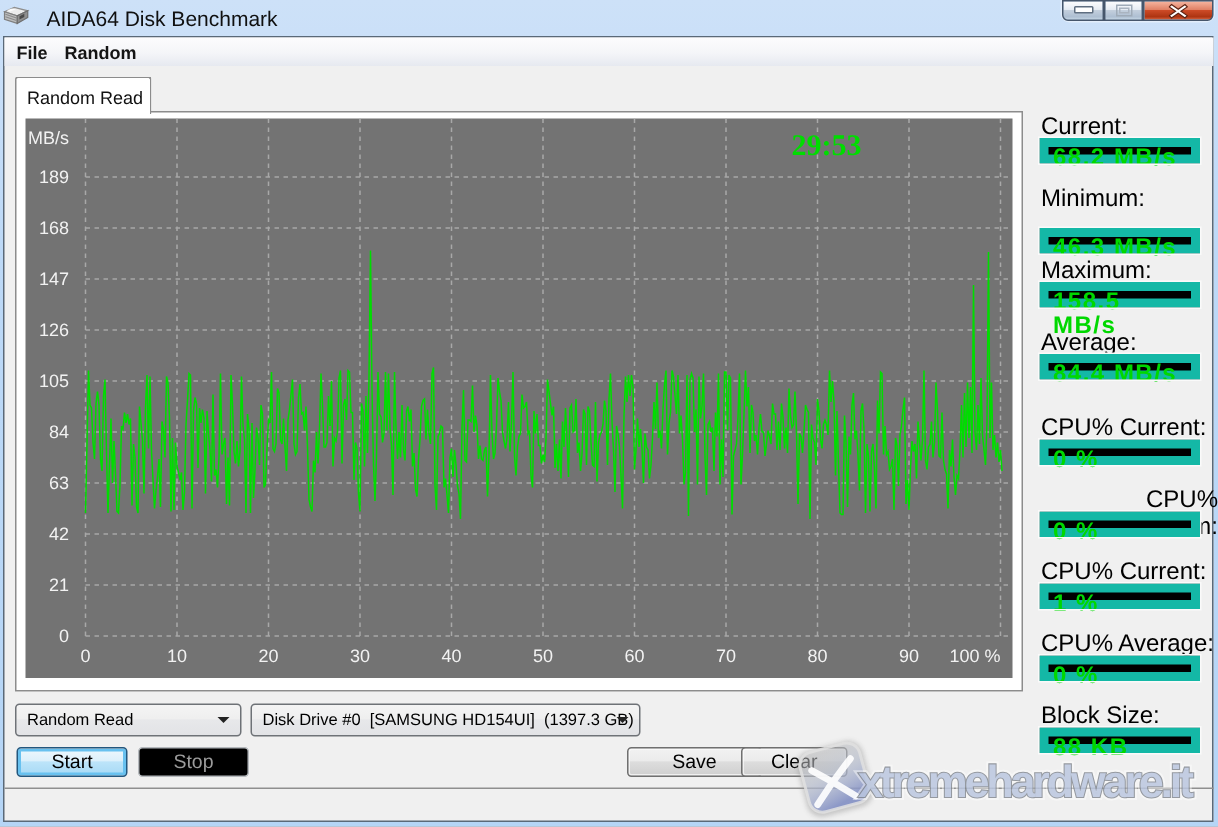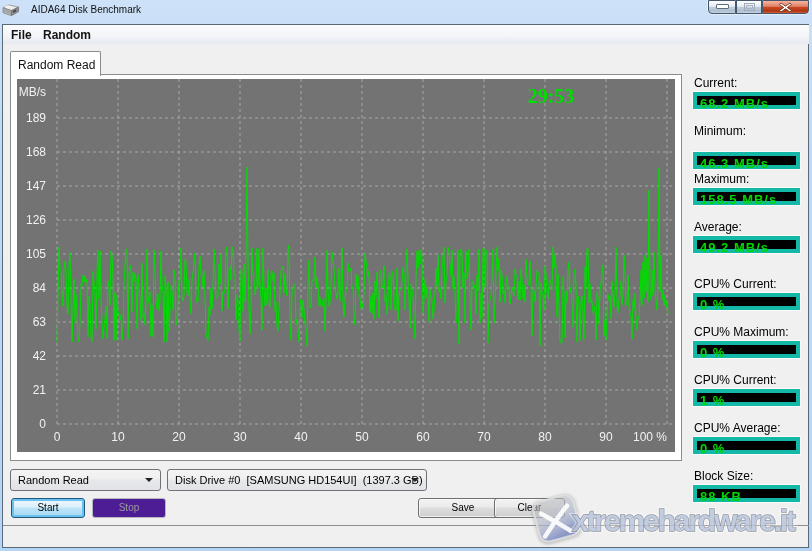--- a/index.html
+++ b/index.html
@@ -1,37 +1,37 @@
 <!DOCTYPE html>
 <html><head><meta charset="utf-8">
 <style>
 * { margin:0; padding:0; box-sizing:border-box; }
 html,body { width:812px; height:551px; overflow:hidden; }
 body { font-family:"Liberation Sans", sans-serif; background:linear-gradient(180deg,#cde1f8 0%,#bdd9f7 30%,#b5d5f6 100%); position:relative; }
 .abs { position:absolute; }
-#title { left:31px; top:4px; font-size:10px; color:#101010; }
+#title { left:31px; top:4px; font-size:14px; color:#101010; }
 #winbtns { right:3px; top:0; width:101px; height:14px; box-shadow:0 0 0 1px rgba(255,255,255,.45); border-radius:0 0 5px 5px; }
 .wb { position:absolute; top:0; height:14px; border:1px solid #46566b; }
 .wb1 { left:0; width:28px; border-radius:0 0 0 4px; background:linear-gradient(180deg,#fdfdfe 0%,#e6ecf3 45%,#c3cfdd 50%,#aebfd2 85%,#c5d6e4 100%); }
 .wb2 { left:28px; width:26px; background:linear-gradient(180deg,#fdfdfe 0%,#e6ecf3 45%,#c3cfdd 50%,#aebfd2 85%,#c5d6e4 100%); }
 .wb3 { left:54px; width:47px; border-radius:0 0 4px 0; background:linear-gradient(180deg,#f5b49f 0%,#e08166 45%,#cc4a26 50%,#ad3412 85%,#d8633e 100%); }
 .wb .ico { position:absolute; }
 #client { left:2px; top:24px; width:807px; height:524px; border:1px solid #5a6978; background:#f0f0f0; }
 #menubar { left:3px; top:25px; width:806px; height:19px; background:linear-gradient(180deg,#fcfcfd 0%,#f4f5f8 55%,#e6e9f0 100%); font-size:12px; color:#141414; }
 #menubar span { position:absolute; top:3px;font-weight:bold; }
 #tab { left:10px; top:51px; width:91px; height:25px; background:#fff; border:1px solid #8c8c8c; border-bottom:none; border-radius:2px 2px 0 0; z-index:3; font-size:12px; color:#111; }
 #page { left:10px; top:74px; width:672px; height:387px; background:#fff; border:1px solid #8c8c8c; z-index:2; }
 #chart { left:17px; top:79px; width:658px; height:373px; background:#737373; z-index:4; }
-.plabel { font-size:12px; color:#000; left:694px;text-align:right; }
-.pbox { left:693px; width:107px; height:17px; background:#000; border:4px solid #14b8a6; outline:1px solid #fafafa; color:#00d800; font-size:13px; font-weight:bold; letter-spacing:1px; line-height:16px; padding-left:3px; }
+.plabel { font-size:16px; color:#000; left:694px;text-align:right; }
+.pbox { left:693px; width:107px; height:17px; background:#000; border:6px solid #14b8a6; outline:1px solid #fafafa; color:#00d800; font-size:16px; font-weight:bold; letter-spacing:1px; line-height:16px; padding-left:3px; }
 .combo { top:469px; height:22px; border:1px solid #6e7277; border-radius:3px; background:linear-gradient(180deg,#f4f4f4 0%,#efefef 45%,#e7e8ea 50%,#e2e3e6 100%); font-size:11px; color:#000; line-height:20px; padding-left:7px; }
 .combo .arr { position:absolute; right:7px; top:8px; width:0; height:0; border-left:4px solid transparent; border-right:4px solid transparent; border-top:4px solid #222; }
-.btn { top:498px; height:20px; border-radius:3px; font-size:10px; color:#000; text-align:center; line-height:18px; }
+.btn { top:498px; height:20px; border-radius:3px; font-size:13px; color:#000; text-align:center; line-height:18px; }
 .btn.norm { border:1px solid #707070; background:linear-gradient(180deg,#f2f2f2 0%,#ebebeb 45%,#dddddd 50%,#cfcfcf 100%); box-shadow:inset 0 0 0 1px rgba(252,252,252,.7); }
-.btn.dis { border:1px solid #b5b9bd; background:#4c1d95; color:#9b9b9b; }
+.btn.dis { border:1px solid #b5b9bd; background:#000000; color:#9b9b9b; }
 .btn.def { border:1px solid #23577e; background:linear-gradient(180deg,#eff8fd 0%,#dcf0fb 45%,#bce4f9 50%,#a7d9f5 100%); box-shadow:inset 0 0 0 2px #68c1ef; }
 #statline { left:3px; top:525px; width:806px; height:1px; background:#8f8f8f; z-index:1; }
 #wm { left:500px; top:484px; width:312px; height:67px; z-index:50; }
 </style></head>
 <body>
 <svg class="abs" style="left:2px;top:4px" width="18" height="13" viewBox="0 0 18 13">
   <polygon points="1,3.8 7.5,1 16.5,3.2 9.5,6.6" fill="#ececec" stroke="#8d8d8d" stroke-width="0.8"></polygon>
   <polygon points="1,3.8 9.5,6.6 9.5,11.6 1,8.8" fill="#bdbdbd" stroke="#808080" stroke-width="0.8"></polygon>
   <polygon points="9.5,6.6 16.5,3.2 16.5,7.6 9.5,11.6" fill="#8f8f8f" stroke="#6e6e6e" stroke-width="0.8"></polygon>
   <polygon points="11,6.8 14.2,5.2 14.2,7.4 11,9" fill="#4a4a4a"></polygon>
@@ -117,21 +117,21 @@
   <polyline fill="none" stroke="#00dd00" stroke-width="1" points="40,263 41,217 42,168 43,191 44,193 45,216 46,227 47,190 48,182 49,191 50,227 51,235 52,185 53,174 54,223 55,263 56,230 57,200 58,243 59,215 60,237 61,262 62,263 63,244 64,205 65,207 66,196 67,203 68,197 69,204 70,200 71,258 72,217 73,226 74,259 75,263 76,192 77,203 78,215 79,250 80,193 81,171 82,220 83,172 84,222 85,241 86,260 87,248 88,239 89,227 90,259 91,202 92,207 93,226 94,172 95,176 96,200 97,262 98,213 99,261 100,216 101,232 102,236 103,241 104,236 105,261 106,249 107,204 108,188 109,170 110,171 111,260 112,195 113,186 114,190 115,233 116,193 117,203 118,194 119,200 120,250 121,195 122,210 123,221 124,242 125,184 126,238 127,234 128,246 129,226 130,170 131,224 132,217 133,213 134,257 135,226 136,258 137,171 138,191 139,222 140,230 141,215 142,232 143,222 144,172 145,205 146,214 147,263 148,197 149,207 150,263 151,203 152,253 153,234 154,206 155,213 156,231 157,191 158,197 159,246 160,244 161,220 162,201 163,203 164,169 165,220 166,222 167,217 168,180 169,183 170,214 171,217 172,200 173,219 174,235 175,201 176,194 177,184 178,174 179,217 180,224 181,222 182,186 183,177 184,197 185,196 186,208 187,192 188,219 189,254 190,259 191,262 192,228 193,236 194,209 195,230 196,207 197,170 198,191 199,219 200,219 201,216 202,185 203,205 204,175 205,232 206,213 207,215 208,209 209,173 210,168 211,230 212,191 213,187 214,201 215,168 216,169 217,196 218,196 219,241 220,216 221,220 222,250 223,262 224,190 225,195 226,232 227,185 228,223 229,173 230,88 231,181 232,231 233,255 234,225 235,169 236,197 237,199 238,216 239,210 240,169 241,208 242,170 243,206 244,218 245,251 246,169 247,206 248,227 249,209 250,226 251,191 252,221 253,228 254,195 255,192 256,202 257,194 258,232 259,223 260,247 261,252 262,227 263,214 264,192 265,188 266,187 267,214 268,194 269,210 270,217 271,170 272,166 273,245 274,261 275,212 276,210 277,205 278,206 279,246 280,240 281,251 282,263 283,226 284,220 285,239 286,221 287,231 288,245 289,250 290,267 291,206 292,181 293,228 294,229 295,201 296,201 297,202 298,178 299,209 300,198 301,205 302,227 303,218 304,227 305,228 306,221 307,219 308,252 309,224 310,171 311,210 312,227 313,223 314,205 315,173 316,182 317,188 318,209 319,215 320,220 321,213 322,189 323,222 324,203 325,169 326,225 327,238 328,219 329,212 330,210 331,184 332,193 333,192 334,189 335,210 336,208 337,238 338,246 339,195 340,210 341,197 342,218 343,218 344,230 345,224 346,229 347,214 348,174 349,182 350,190 351,198 352,192 353,233 354,217 355,235 356,214 357,240 358,202 359,219 360,193 361,213 362,239 363,193 364,191 365,209 366,208 367,187 368,223 369,216 370,235 371,224 372,194 373,197 374,231 375,192 376,195 377,216 378,231 379,232 380,189 381,242 382,216 383,211 384,209 385,204 386,188 387,195 388,231 389,187 390,170 391,202 392,221 393,249 394,205 395,210 396,219 397,238 398,260 399,198 400,172 401,189 402,171 403,185 404,171 405,179 406,234 407,221 408,200 409,219 410,207 411,220 412,243 413,210 414,219 415,221 416,240 417,231 418,213 419,189 420,207 421,176 422,213 423,208 424,220 425,194 426,177 427,168 428,224 429,203 430,196 431,168 432,172 433,185 434,197 435,171 436,210 437,198 438,214 439,244 440,236 441,171 442,265 443,174 444,170 445,173 446,209 447,194 448,244 449,172 450,200 451,192 452,170 453,226 454,251 455,204 456,202 457,209 458,206 459,235 460,196 461,212 462,170 463,244 464,214 465,239 466,169 467,169 468,208 469,171 470,173 471,264 472,225 473,221 474,217 475,199 476,170 477,244 478,224 479,197 480,168 481,192 482,179 483,223 484,191 485,196 486,215 487,211 488,224 489,206 490,197 491,209 492,209 493,225 494,217 495,208 496,212 497,217 498,190 499,197 500,197 501,221 502,202 503,221 504,190 505,199 506,220 507,206 508,223 509,180 510,198 511,206 512,204 513,182 514,209 515,257 516,210 517,212 518,223 519,208 520,191 521,194 522,196 523,267 524,204 525,213 526,216 527,231 528,187 529,195 530,214 531,220 532,204 533,201 534,204 535,211 536,168 537,189 538,175 539,189 540,238 541,195 542,230 543,263 544,264 545,264 546,198 547,216 548,259 549,212 550,224 551,191 552,183 553,214 554,208 555,225 556,248 557,195 558,190 559,207 560,263 561,217 562,225 563,262 564,222 565,217 566,234 567,260 568,188 569,210 570,169 571,170 572,224 573,205 574,224 575,222 576,234 577,232 578,227 579,261 580,213 581,218 582,245 583,211 584,205 585,194 586,186 587,257 588,241 589,261 590,233 591,215 592,222 593,217 594,240 595,202 596,216 597,228 598,214 599,168 600,228 601,234 602,219 603,217 604,202 605,226 606,216 607,176 608,195 609,225 610,226 611,196 612,228 613,234 614,237 615,260 616,221 617,232 618,214 619,239 620,251 621,238 622,240 623,221 624,191 625,226 626,183 627,219 628,176 629,213 630,179 631,223 632,111 633,209 634,221 635,191 636,217 637,173 638,211 639,221 640,231 641,203 642,89 643,213 644,176 645,221 646,211 647,226 648,216 649,229 650,221 651,235"></polyline>
 </svg>
 </div>
 <div class="abs plabel" style="top:76px">Current:</div>
 <div class="abs pbox" style="top:92px">68.2 MB/s</div>
 <div class="abs plabel" style="top:124px">Minimum:</div>
 <div class="abs pbox" style="top:152px">46.3 MB/s</div>
 <div class="abs plabel" style="top:172px">Maximum:</div>
 <div class="abs pbox" style="top:188px">158.5 MB/s</div>
 <div class="abs plabel" style="top:220px">Average:</div>
-<div class="abs pbox" style="top:236px">49.2 MB/s</div>
+<div class="abs pbox" style="top:236px">84.4 MB/s</div>
 <div class="abs plabel" style="top:277px">CPU% Current:</div>
 <div class="abs pbox" style="top:293px">0 %</div>
 <div class="abs plabel" style="top:325px">CPU% Maximum:</div>
 <div class="abs pbox" style="top:341px">0 %</div>
 <div class="abs plabel" style="top:373px">CPU% Current:</div>
 <div class="abs pbox" style="top:389px">1 %</div>
 <div class="abs plabel" style="top:421px">CPU% Average:</div>
 <div class="abs pbox" style="top:437px">0 %</div>
 <div class="abs plabel" style="top:469px">Block Size:</div>
 <div class="abs pbox" style="top:485px">88 KB</div>

